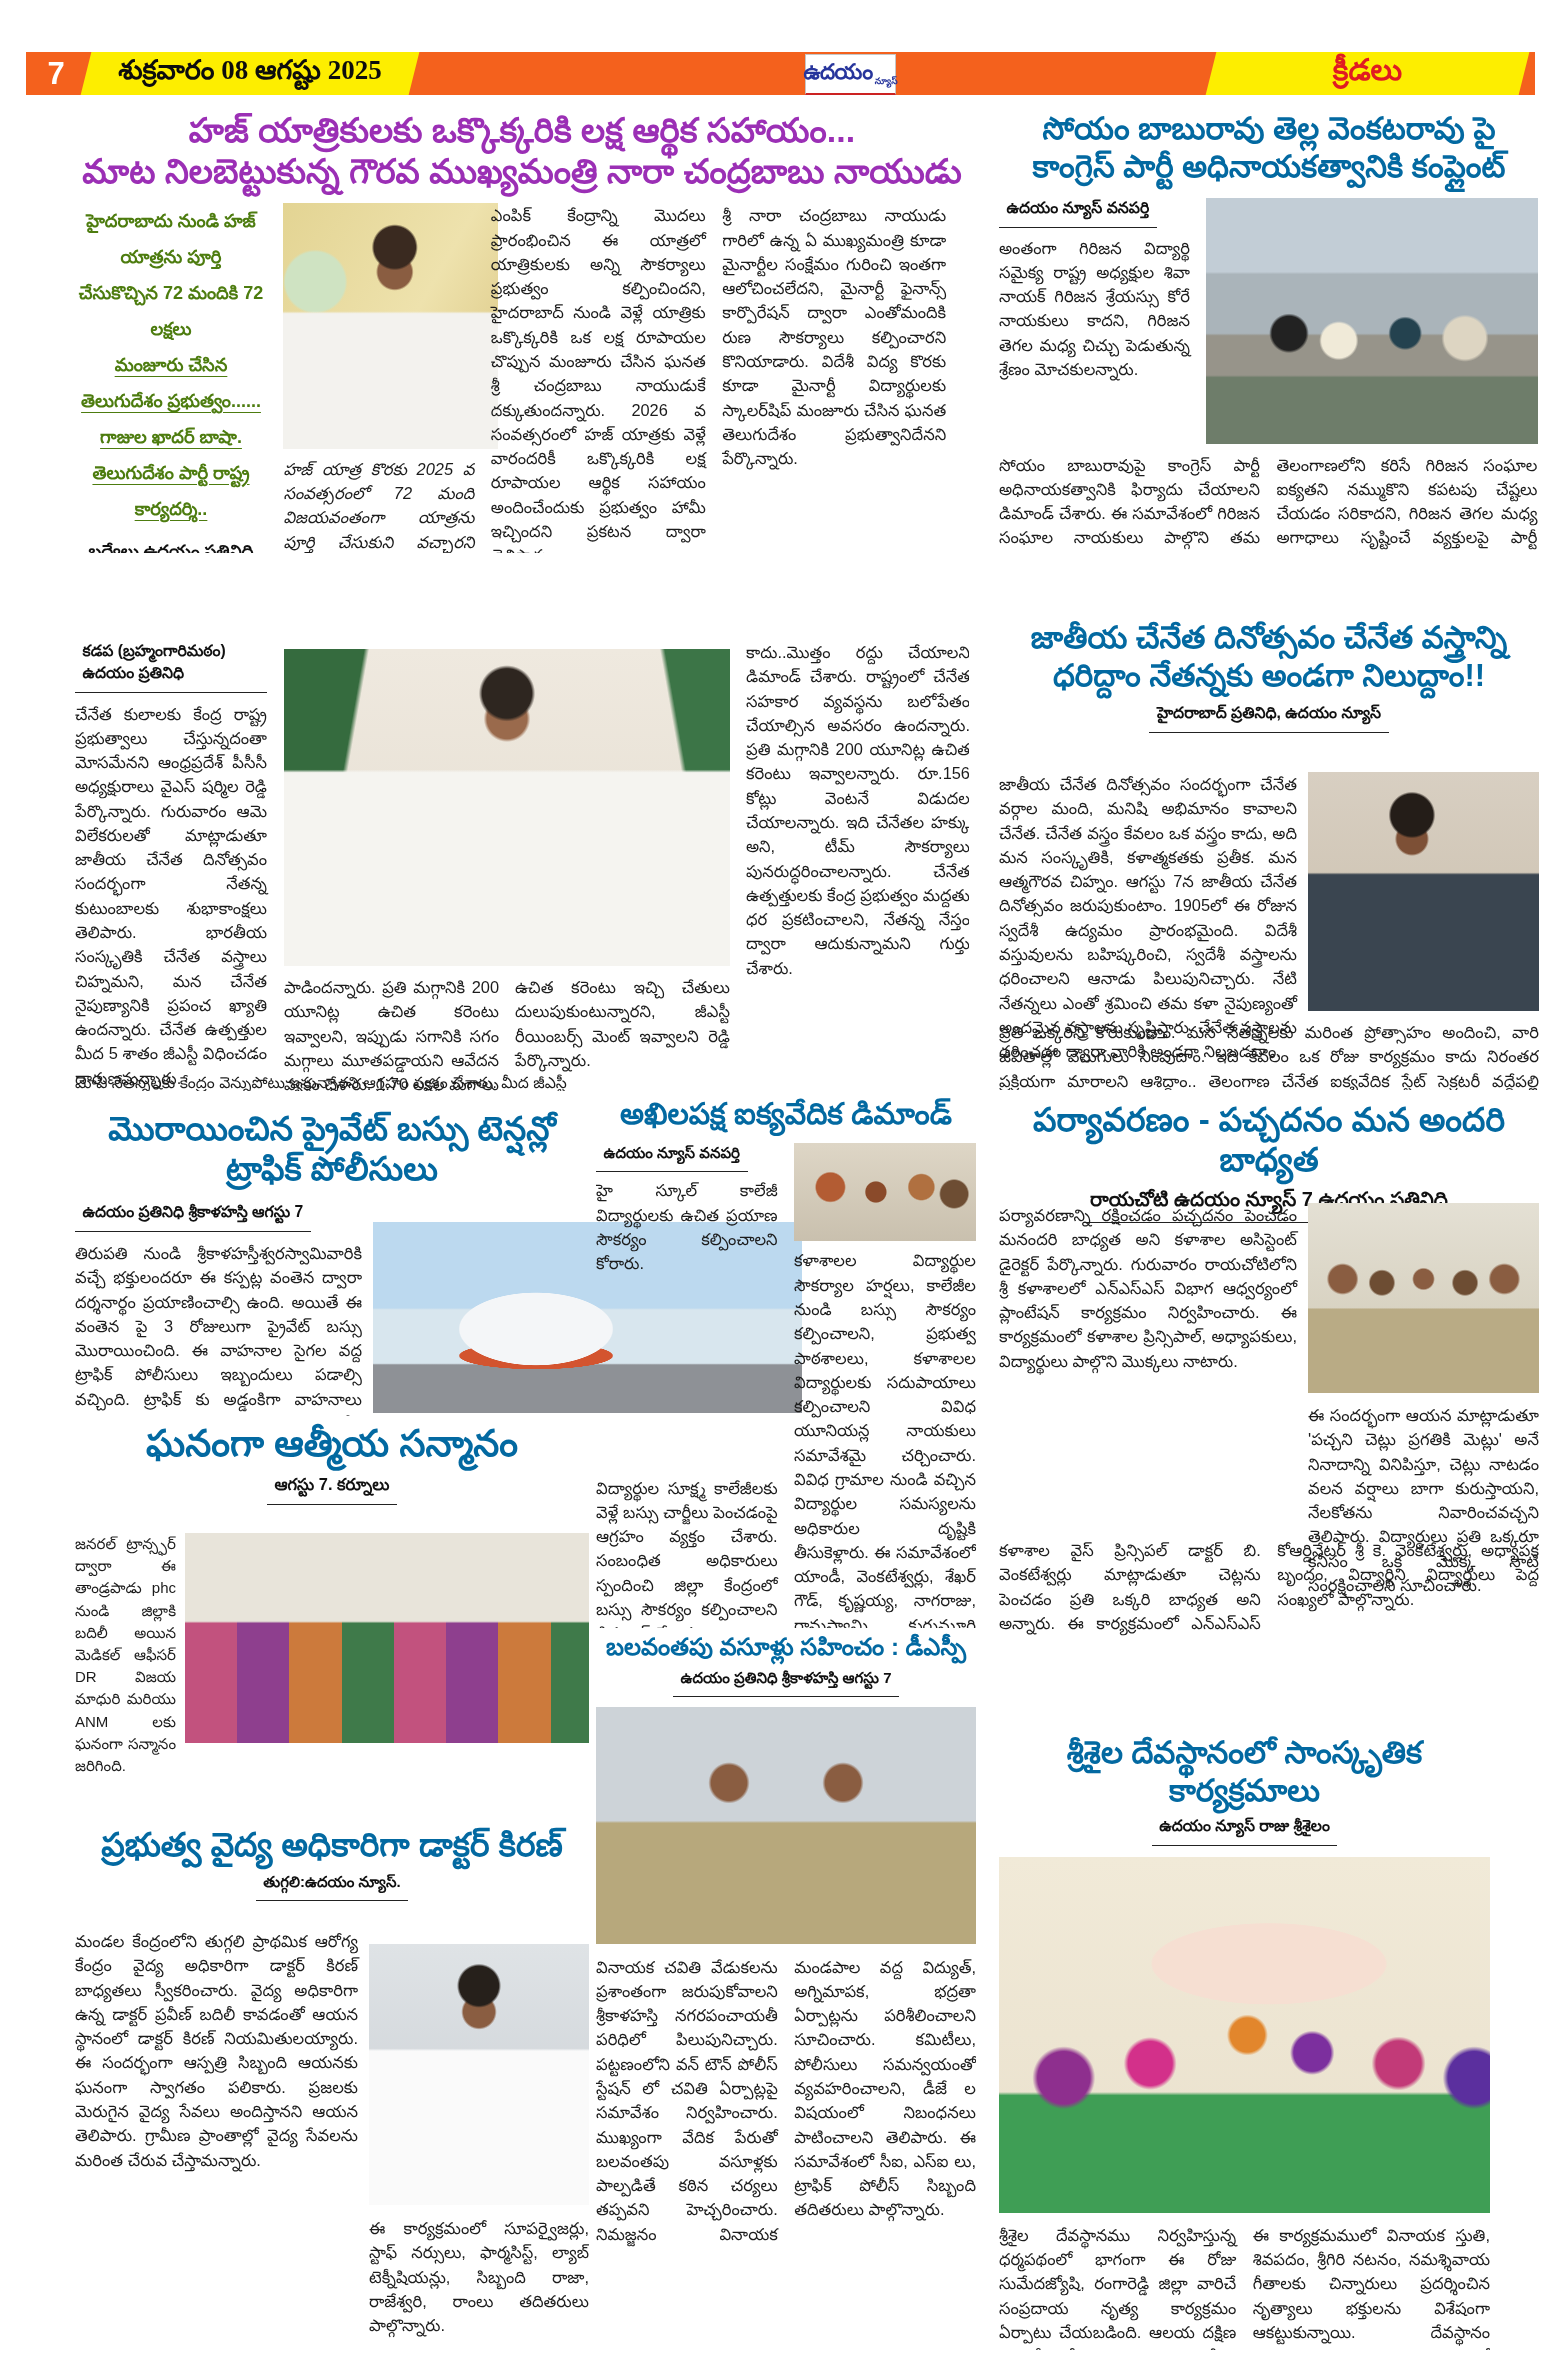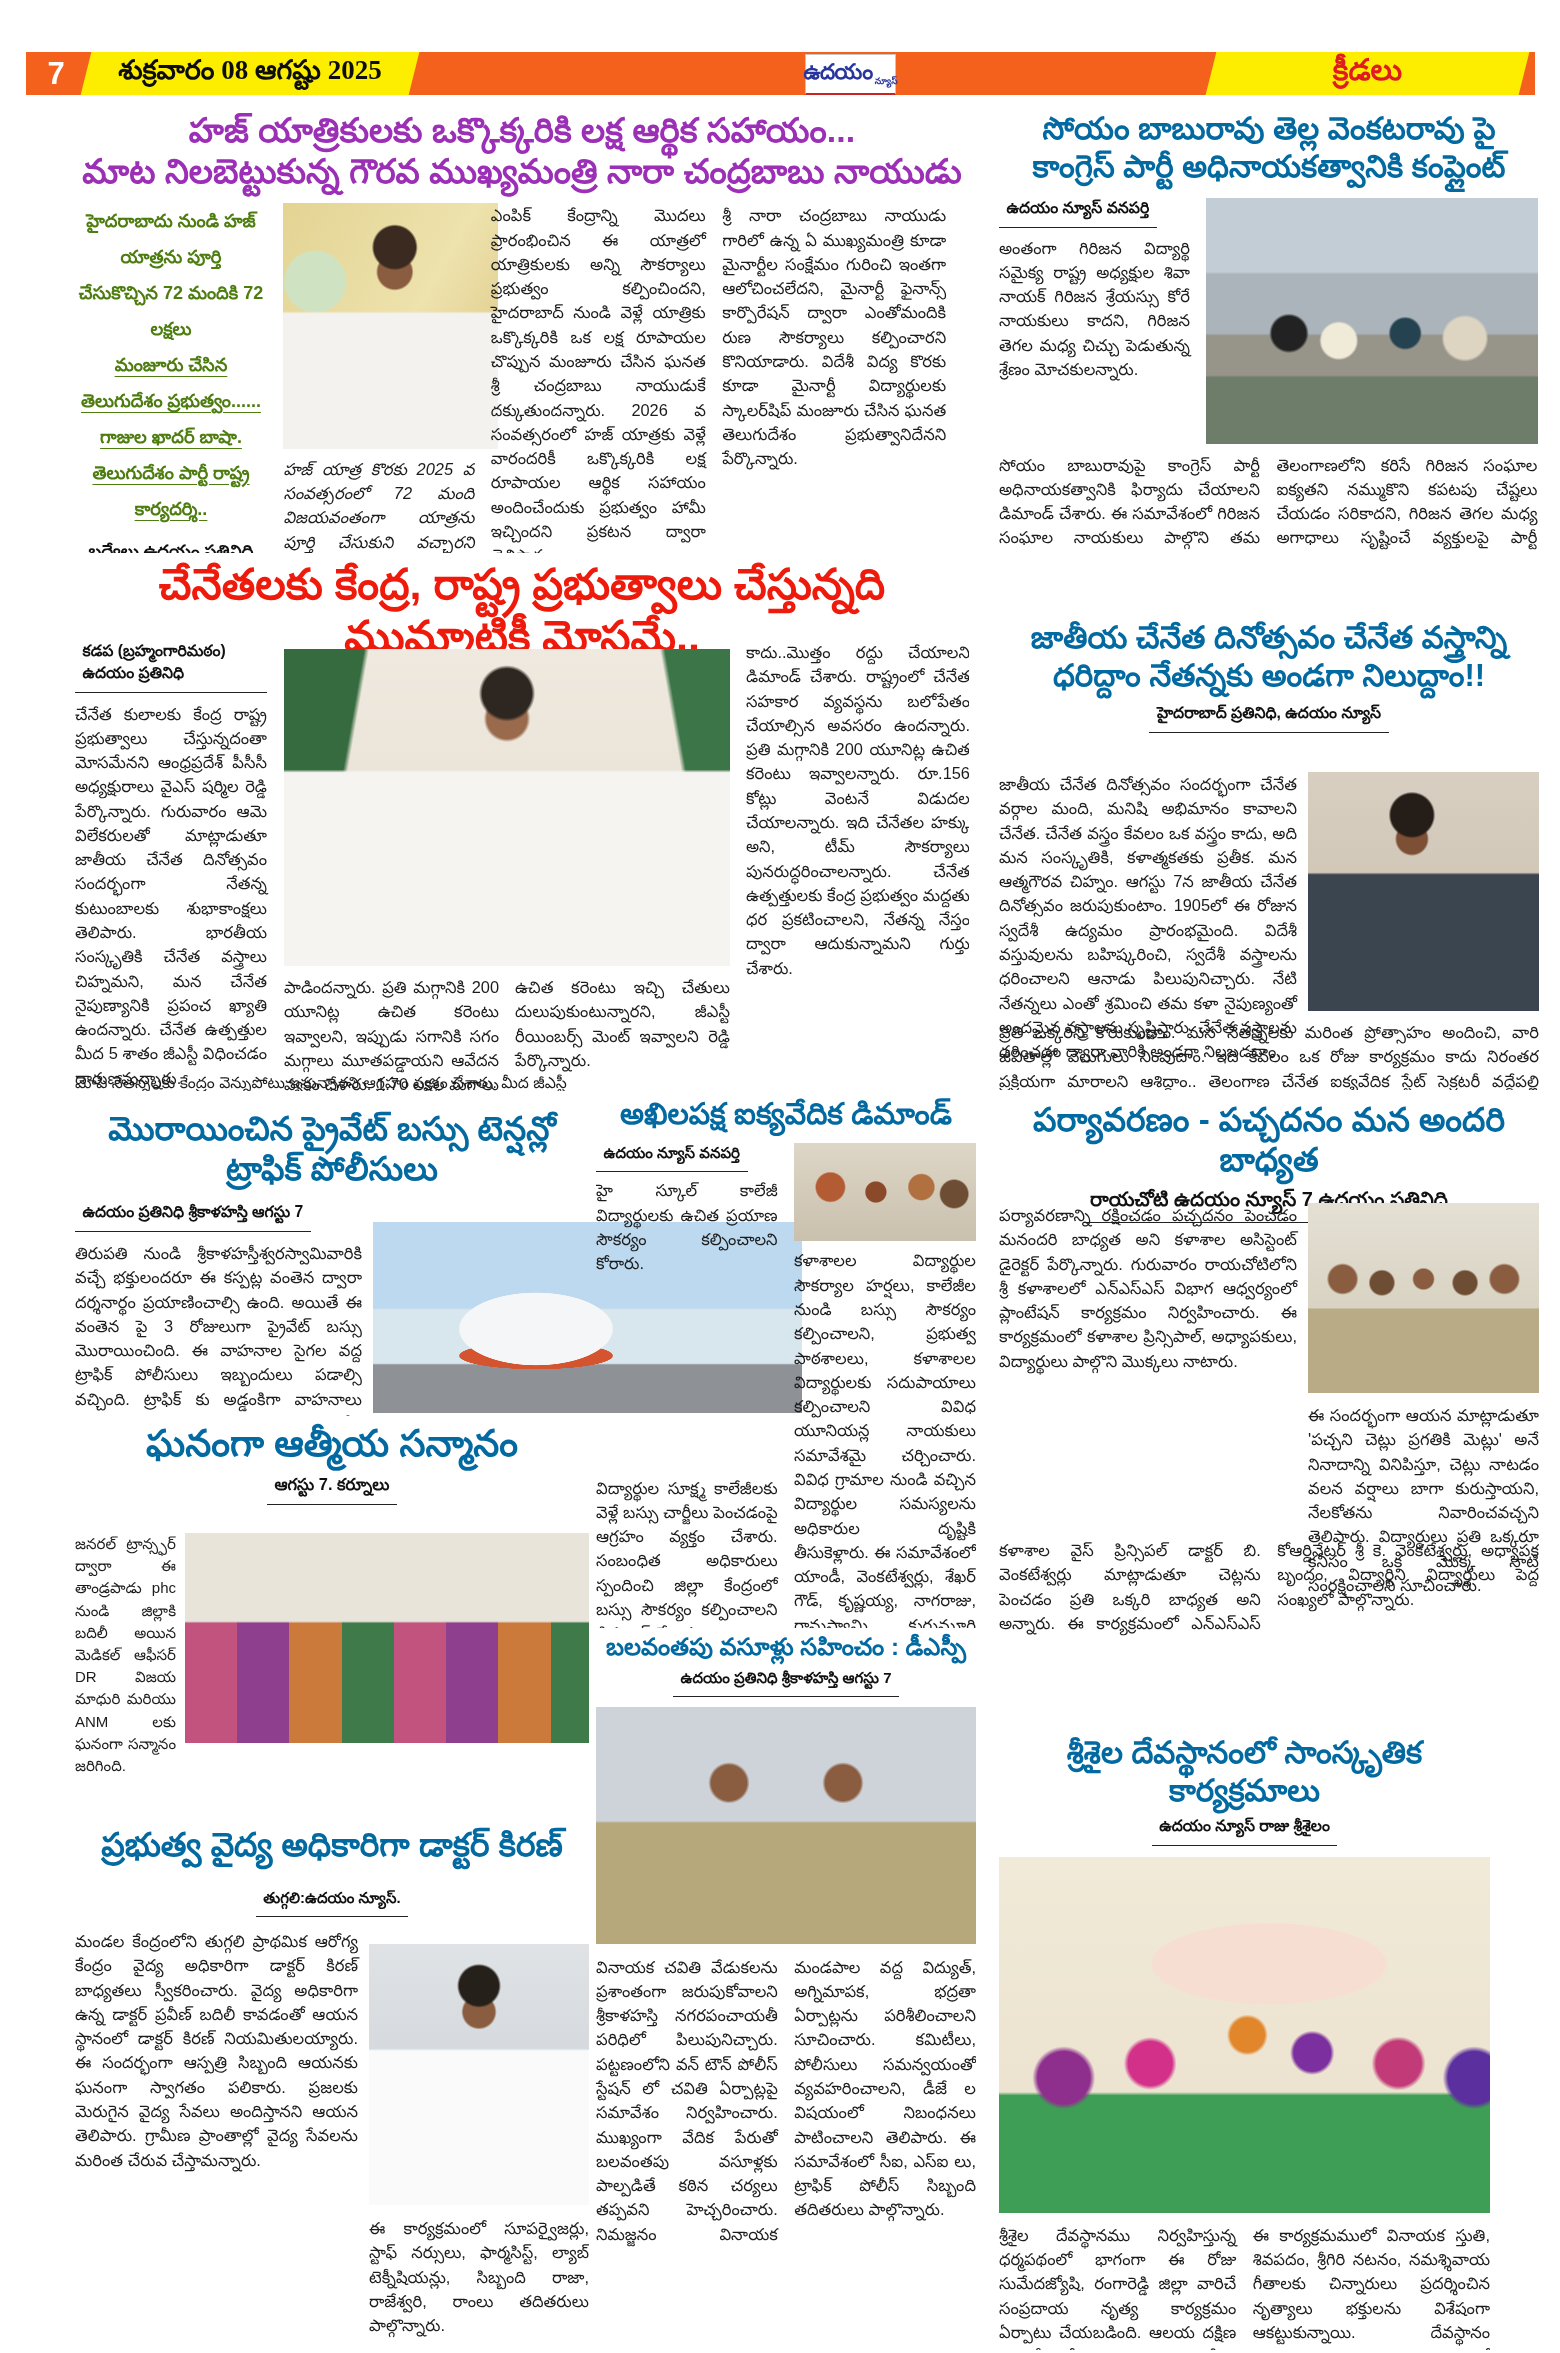--- a/index.html
+++ b/index.html
@@ -163,21 +163,20 @@
         <div class="ph ph-outdoor" style="width:332px;height:246px;"></div>
       </div>
     </div>
     <div class="cols" style="margin-top:9px;">
       <div class="body-txt" style="width:261px;">సోయం బాబురావుపై కాంగ్రెస్ పార్టీ అధినాయకత్వానికి ఫిర్యాదు చేయాలని డిమాండ్ చేశారు. ఈ సమావేశంలో గిరిజన సంఘాల నాయకులు పాల్గొని తమ నిరసన తెలియజేశారు. పార్టీ పటిష్టతకు కృషి చేస్తామన్నారు.</div>
       <div class="body-txt" style="width:261px;">తెలంగాణలోని కరిసే గిరిజన సంఘాల ఐక్యతని నమ్ముకొని కపటపు చేష్టలు చేయడం సరికాదని, గిరిజన తెగల మధ్య అగాధాలు సృష్టించే వ్యక్తులపై పార్టీ అధిష్టానం చర్యలు తీసుకోవాలని కోరారు. ఆదివాసీ గిరిజనుల ఐక్యతను దెబ్బతీసే కుట్రలను తిప్పికొడతామని హెచ్చరించారు. పార్టీ వ్యతిరేక కార్యకలాపాలు నిర్వహిస్తున్న వారిపై క్రమశిక్షణ చర్యలు తీసుకోవాలని డిమాండ్ చేశారు.</div>
     </div>
   </div>
 
   <div class="art" style="left:75px;top:558px;width:894px;height:533px;">
-    <div class="hl hl-red">చేనేతలకు కేంద్ర, రాష్ట్ర ప్రభుత్వాలు చేస్తున్నది ముమ్మాటికీ మోసమే..</div>
     <div class="abs" style="left:0;top:82px;width:192px;height:429px;">
       <div class="byline-wrap" style="text-align:left;margin-bottom:9px;">
         <span class="byline" style="font-size:15.7px;">కడప (బ్రహ్మంగారిమఠం) ఉదయం ప్రతినిధి</span>
       </div>
       <div class="body-txt">చేనేత కులాలకు కేంద్ర రాష్ట్ర ప్రభుత్వాలు చేస్తున్నదంతా మోసమేనని ఆంధ్రప్రదేశ్ పీసీసీ అధ్యక్షురాలు వైఎస్ షర్మిల రెడ్డి పేర్కొన్నారు. గురువారం ఆమె విలేకరులతో మాట్లాడుతూ జాతీయ చేనేత దినోత్సవం సందర్భంగా నేతన్న కుటుంబాలకు శుభాకాంక్షలు తెలిపారు. భారతీయ సంస్కృతికి చేనేత వస్త్రాలు చిహ్నమని, మన చేనేత నైపుణ్యానికి ప్రపంచ ఖ్యాతి ఉందన్నారు. చేనేత ఉత్పత్తుల మీద 5 శాతం జీఎస్టీ విధించడం దారుణమన్నారు.</div>
     </div>
     <div class="ph ph-sharmila abs" style="left:209px;top:91px;width:446px;height:317px;"></div>
     <div class="abs body-txt" style="left:209px;top:417px;width:215px;height:97px;">పాడిందన్నారు. ప్రతి మగ్గానికి 200 యూనిట్ల ఉచిత కరెంటు ఇవ్వాలని, ఇప్పుడు సగానికి సగం మగ్గాలు మూతపడ్డాయని ఆవేదన వ్యక్తం చేశారు. 1.70 లక్షల మగ్గాలు ఉంటే కేవలం 62 వేల మగ్గాలకు రాయితీలు అందుతున్నాయన్నారు.</div>
     <div class="abs body-txt" style="left:440px;top:417px;width:215px;height:97px;">ఉచిత కరెంటు ఇచ్చి చేతులు దులుపుకుంటున్నారని, జీఎస్టీ రీయింబర్స్ మెంట్ ఇవ్వాలని రెడ్డి పేర్కొన్నారు.</div>
     <div class="abs body-txt" style="left:671px;top:82px;width:224px;height:432px;">కాదు..మొత్తం రద్దు చేయాలని డిమాండ్ చేశారు. రాష్ట్రంలో చేనేత సహకార వ్యవస్థను బలోపేతం చేయాల్సిన అవసరం ఉందన్నారు. ప్రతి మగ్గానికి 200 యూనిట్ల ఉచిత కరెంటు ఇవ్వాలన్నారు. రూ.156 కోట్లు వెంటనే విడుదల చేయాలన్నారు. ఇది చేనేతల హక్కు అని, టీమ్ సౌకర్యాలు పునరుద్ధరించాలన్నారు. చేనేత ఉత్పత్తులకు కేంద్ర ప్రభుత్వం మద్దతు ధర ప్రకటించాలని, నేతన్న నేస్తం ద్వారా ఆదుకున్నామని గుర్తు చేశారు.</div>
@@ -244,21 +243,21 @@
     <div class="hl hl-black" style="font-size:24px;">బలవంతపు వసూళ్లు సహించం : డీఎస్పీ</div>
     <div class="byline-wrap" style="margin-top:6px;">
       <span class="byline" style="font-size:15px;">ఉదయం ప్రతినిధి శ్రీకాళహస్తి ఆగస్టు 7</span>
     </div>
     <div class="ph ph-police" style="width:380px;height:237px;margin-top:10.4px;"></div>
     <div class="body-txt twocol" style="margin-top:10.4px;height:350px;">వినాయక చవితి వేడుకలను ప్రశాంతంగా జరుపుకోవాలని శ్రీకాళహస్తి నగరపంచాయతీ పరిధిలో పిలుపునిచ్చారు. పట్టణంలోని వన్ టౌన్ పోలీస్ స్టేషన్ లో చవితి ఏర్పాట్లపై సమావేశం నిర్వహించారు. ముఖ్యంగా వేదిక పేరుతో బలవంతపు వసూళ్లకు పాల్పడితే కఠిన చర్యలు తప్పవని హెచ్చరించారు. నిమజ్జనం వినాయక మండపాల వద్ద విద్యుత్, అగ్నిమాపక, భద్రతా ఏర్పాట్లను పరిశీలించాలని సూచించారు. కమిటీలు, పోలీసులు సమన్వయంతో వ్యవహరించాలని, డీజే ల విషయంలో నిబంధనలు పాటించాలని తెలిపారు. ఈ సమావేశంలో సీఐ, ఎస్ఐ లు, ట్రాఫిక్ పోలీస్ సిబ్బంది తదితరులు పాల్గొన్నారు.</div>
   </div>
 
   <div class="art" style="left:75px;top:1825px;width:514px;height:523px;">
     <div class="hl hl-black" style="font-size:33px;">ప్రభుత్వ వైద్య అధికారిగా డాక్టర్ కిరణ్</div>
-    <div class="byline-wrap" style="margin-top:22px;">
+    <div class="byline-wrap" style="margin-top:6px;">
       <span class="byline" style="font-size:15px;">తుగ్గలి:ఉదయం న్యూస్.</span>
     </div>
     <div class="abs body-txt" style="left:0;top:104px;width:283px;height:417px;">మండల కేంద్రంలోని తుగ్గలి ప్రాథమిక ఆరోగ్య కేంద్రం వైద్య అధికారిగా డాక్టర్ కిరణ్ బాధ్యతలు స్వీకరించారు. వైద్య అధికారిగా ఉన్న డాక్టర్ ప్రవీణ్ బదిలీ కావడంతో ఆయన స్థానంలో డాక్టర్ కిరణ్ నియమితులయ్యారు. ఈ సందర్భంగా ఆస్పత్రి సిబ్బంది ఆయనకు ఘనంగా స్వాగతం పలికారు. ప్రజలకు మెరుగైన వైద్య సేవలు అందిస్తానని ఆయన తెలిపారు. గ్రామీణ ప్రాంతాల్లో వైద్య సేవలను మరింత చేరువ చేస్తామన్నారు.</div>
     <div class="ph ph-doctor abs" style="left:294px;top:119px;width:220px;height:261px;"></div>
     <div class="abs body-txt" style="left:294px;top:391px;width:220px;height:131px;">ఈ కార్యక్రమంలో సూపర్వైజర్లు, స్టాఫ్ నర్సులు, ఫార్మసిస్ట్, ల్యాబ్ టెక్నీషియన్లు, సిబ్బంది రాజా, రాజేశ్వరి, రాంలు తదితరులు పాల్గొన్నారు.</div>
   </div>
 
   <div class="art" style="left:999px;top:1734px;width:491px;height:616px;">
     <div class="hl hl-black" style="font-size:31px;">శ్రీశైల దేవస్థానంలో సాంస్కృతిక కార్యక్రమాలు</div>
     <div class="byline-wrap" style="margin-top:6px;">

